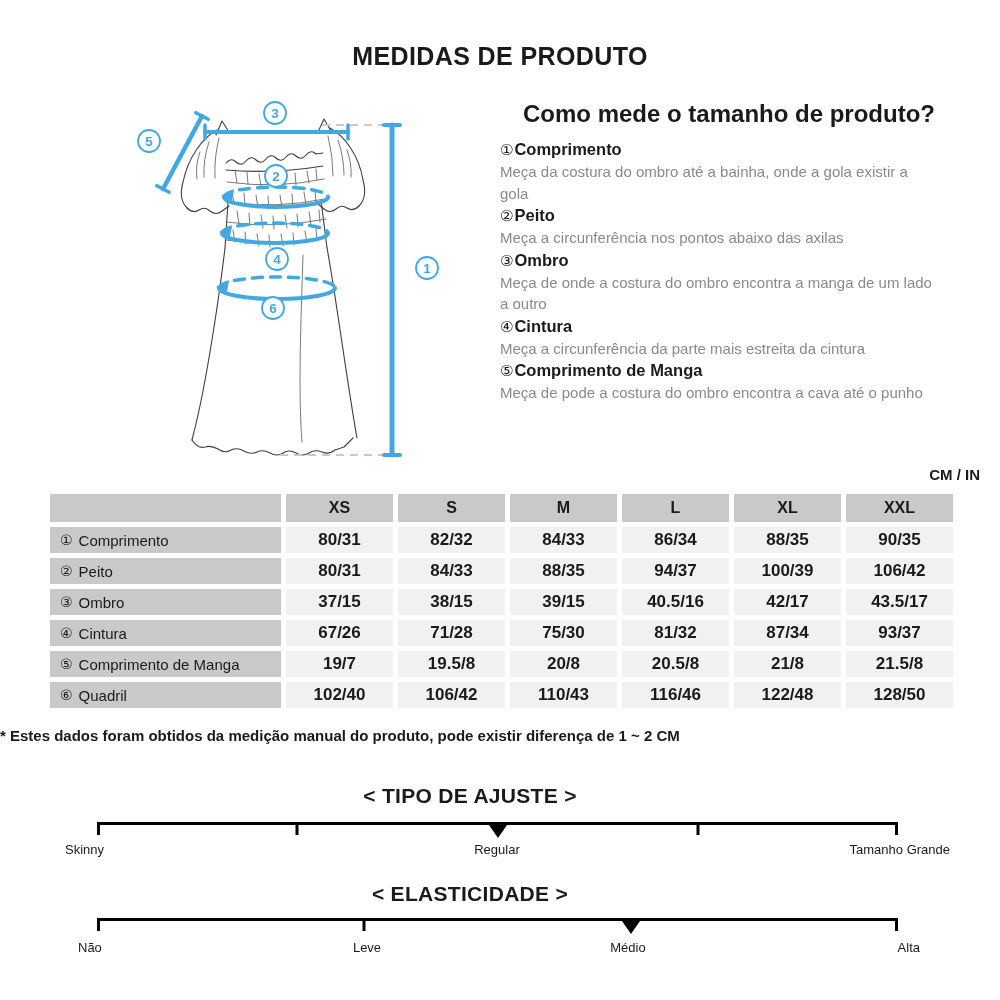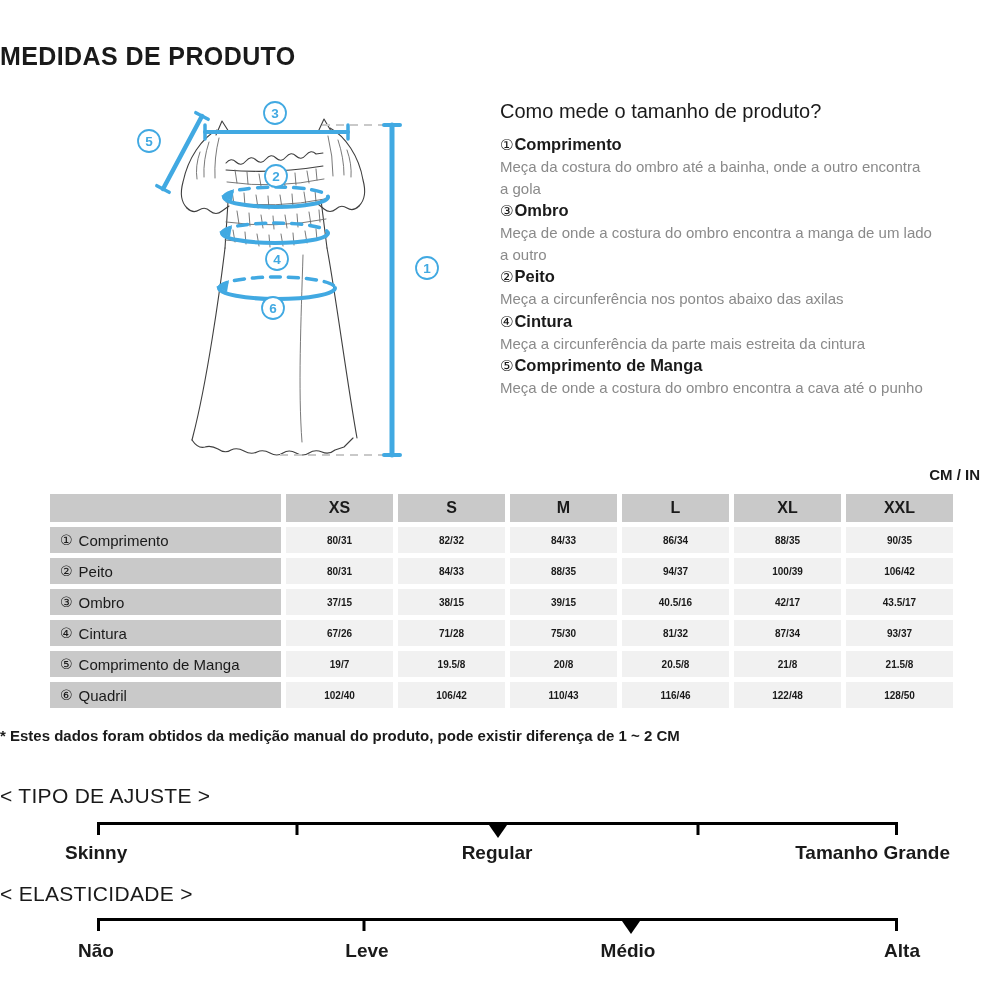--- a/index.html
+++ b/index.html
@@ -11,21 +11,21 @@
     --line:#3f3f3f;
   }
   *{margin:0;padding:0;box-sizing:border-box;}
   html,body{background:#fff;}
   .page{
     position:relative;width:1000px;height:1000px;background:#fff;overflow:hidden;
     font-family:"Liberation Sans","DejaVu Sans",sans-serif;color:var(--ink);
   }
   
   .page-title{
-    position:absolute;top:42px;left:0;width:1000px;text-align:left;
+    position:absolute;top:42px;left:0;width:1000px;text-align:center;
     font-size:25px;font-weight:bold;letter-spacing:.4px;
   }
   .brand{
     position:absolute;top:33px;left:788px;font-size:36px;font-weight:bold;letter-spacing:.5px;
   }
   .brand .i-wrap{position:relative;display:inline-block;}
   .brand .heart{
     position:absolute;left:50%;top:-9px;transform:translateX(-50%);
     font-size:15px;line-height:1;color:var(--ink);
   }
@@ -34,59 +34,59 @@
   .sketch{stroke:var(--line);stroke-width:1.1;fill:none;stroke-linecap:round;stroke-linejoin:round;}
   .sketch-thin{stroke:#6a6a6a;stroke-width:.9;fill:none;stroke-linecap:round;}
   .blue{stroke:var(--accent);fill:none;stroke-linecap:round;}
   .blue-fill{fill:var(--accent);stroke:none;}
   .gray-dash{stroke:#c9c9c9;stroke-width:2;fill:none;stroke-dasharray:8 6;}
   .num-circle{fill:#fff;stroke:var(--accent);stroke-width:1.8;}
   .num-text{fill:var(--accent);font-size:13.5px;font-weight:bold;text-anchor:middle;
     font-family:"Liberation Sans","DejaVu Sans",sans-serif;}
   
   .howto{position:absolute;left:500px;top:100px;width:445px;}
-  .howto-heading{font-size:20px;font-weight:normal;margin-bottom:10px;}
+  .howto-heading{font-size:24px;font-weight:bold;margin-bottom:10px;margin-left:23px;}
   .howto-item-title{font-size:16.5px;font-weight:bold;line-height:23px;}
   .howto-item-title .cnum{font-weight:normal;font-size:15px;margin-right:1px;}
   .howto-item-desc{font-size:15px;line-height:21.5px;color:var(--muted);width:432px;}
   
   .unit-label{position:absolute;top:466px;left:0;width:952px;text-align:right;
     font-size:15px;font-weight:bold;margin-left:28px;}
   .size-table{
     position:absolute;left:50px;top:494px;width:903px;
     display:grid;grid-template-columns:231px repeat(6,1fr);gap:5px;
   }
   .size-table .cell{
     background:var(--cell-bg);display:flex;align-items:center;justify-content:center;
-    height:26px;font-size:10px;font-weight:bold;
+    height:26px;font-size:17px;font-weight:bold;
   }
   .size-table .head{background:var(--head-bg);height:28px;font-size:16px;}
   .size-table .rowlabel{
     background:var(--head-bg);justify-content:flex-start;padding-left:10px;
     font-weight:normal;font-size:15px;gap:6px;
   }
   .size-table .rowlabel .cnum{font-size:14px;}
   .footnote{
     position:absolute;top:727px;left:0;width:1000px;text-align:left;
     font-size:15px;font-weight:bold;
   }
   
-  .slider-title{position:absolute;left:0;width:940px;text-align:left;
-    font-size:21px;font-weight:normal;letter-spacing:.3px;}
+  .slider-title{position:absolute;left:0;width:940px;text-align:center;
+    font-size:21px;font-weight:bold;letter-spacing:.3px;}
   .track{position:absolute;left:97px;width:801px;height:3px;background:#000;}
   .track .cap{position:absolute;top:0;width:3px;height:13px;background:#000;}
   .track .cap.left{left:0;}
   .track .cap.right{right:0;}
   .track .tick{position:absolute;top:0;width:3px;height:13px;background:#000;transform:translateX(-50%);}
   .track .marker{
     position:absolute;top:3px;transform:translateX(-50%);
     width:0;height:0;border-left:9px solid transparent;border-right:9px solid transparent;
     border-top:13px solid #000;
   }
-  .slider-label{position:absolute;font-size:19px;font-weight:bold;white-space:nowrap;text-align:right;}
+  .slider-label{position:absolute;font-size:13px;font-weight:normal;white-space:nowrap;text-align:right;}
 </style>
 </head>
 <body>
 
 <div class="page">
 
   <div class="page-title">MEDIDAS DE PRODUTO</div>
 
   <svg class="diagram" viewBox="0 0 370 390" xmlns="http://www.w3.org/2000/svg">
 
@@ -184,37 +184,37 @@
       <circle class="num-circle" cx="178" cy="218" r="11"></circle>
       <text class="num-text" x="178" y="222.5">6</text>
     </g>
   </svg>
 
   <div class="howto">
     <div class="howto-heading">Como mede o tamanho de produto?</div>
 
     <div>
       <div class="howto-item-title"><span class="cnum">①</span><span>Comprimento</span></div>
-      <div class="howto-item-desc">Meça da costura do ombro até a bainha, onde a outro encontra a gola</div>
+      <div class="howto-item-desc">Meça da costura do ombro até a bainha, onde a gola existir a gola</div>
+    </div>
+    <div>
+      <div class="howto-item-title"><span class="cnum">②</span><span>Peito</span></div>
+      <div class="howto-item-desc">Meça a circunferência nos pontos abaixo das axilas</div>
     </div>
     <div>
       <div class="howto-item-title"><span class="cnum">③</span><span>Ombro</span></div>
       <div class="howto-item-desc">Meça de onde a costura do ombro encontra a manga de um lado a outro</div>
     </div>
     <div>
-      <div class="howto-item-title"><span class="cnum">②</span><span>Peito</span></div>
-      <div class="howto-item-desc">Meça a circunferência nos pontos abaixo das axilas</div>
-    </div>
-    <div>
       <div class="howto-item-title"><span class="cnum">④</span><span>Cintura</span></div>
       <div class="howto-item-desc">Meça a circunferência da parte mais estreita da cintura</div>
     </div>
     <div>
       <div class="howto-item-title"><span class="cnum">⑤</span><span>Comprimento de Manga</span></div>
-      <div class="howto-item-desc">Meça de onde a costura do ombro encontra a cava até o punho</div>
+      <div class="howto-item-desc">Meça de pode a costura do ombro encontra a cava até o punho</div>
     </div>
   </div>
 
   <div class="unit-label">CM / IN</div>
 
   <div class="size-table">
     <div class="cell head"></div>
     <div class="cell head">XS</div>
     <div class="cell head">S</div>
     <div class="cell head">M</div>

